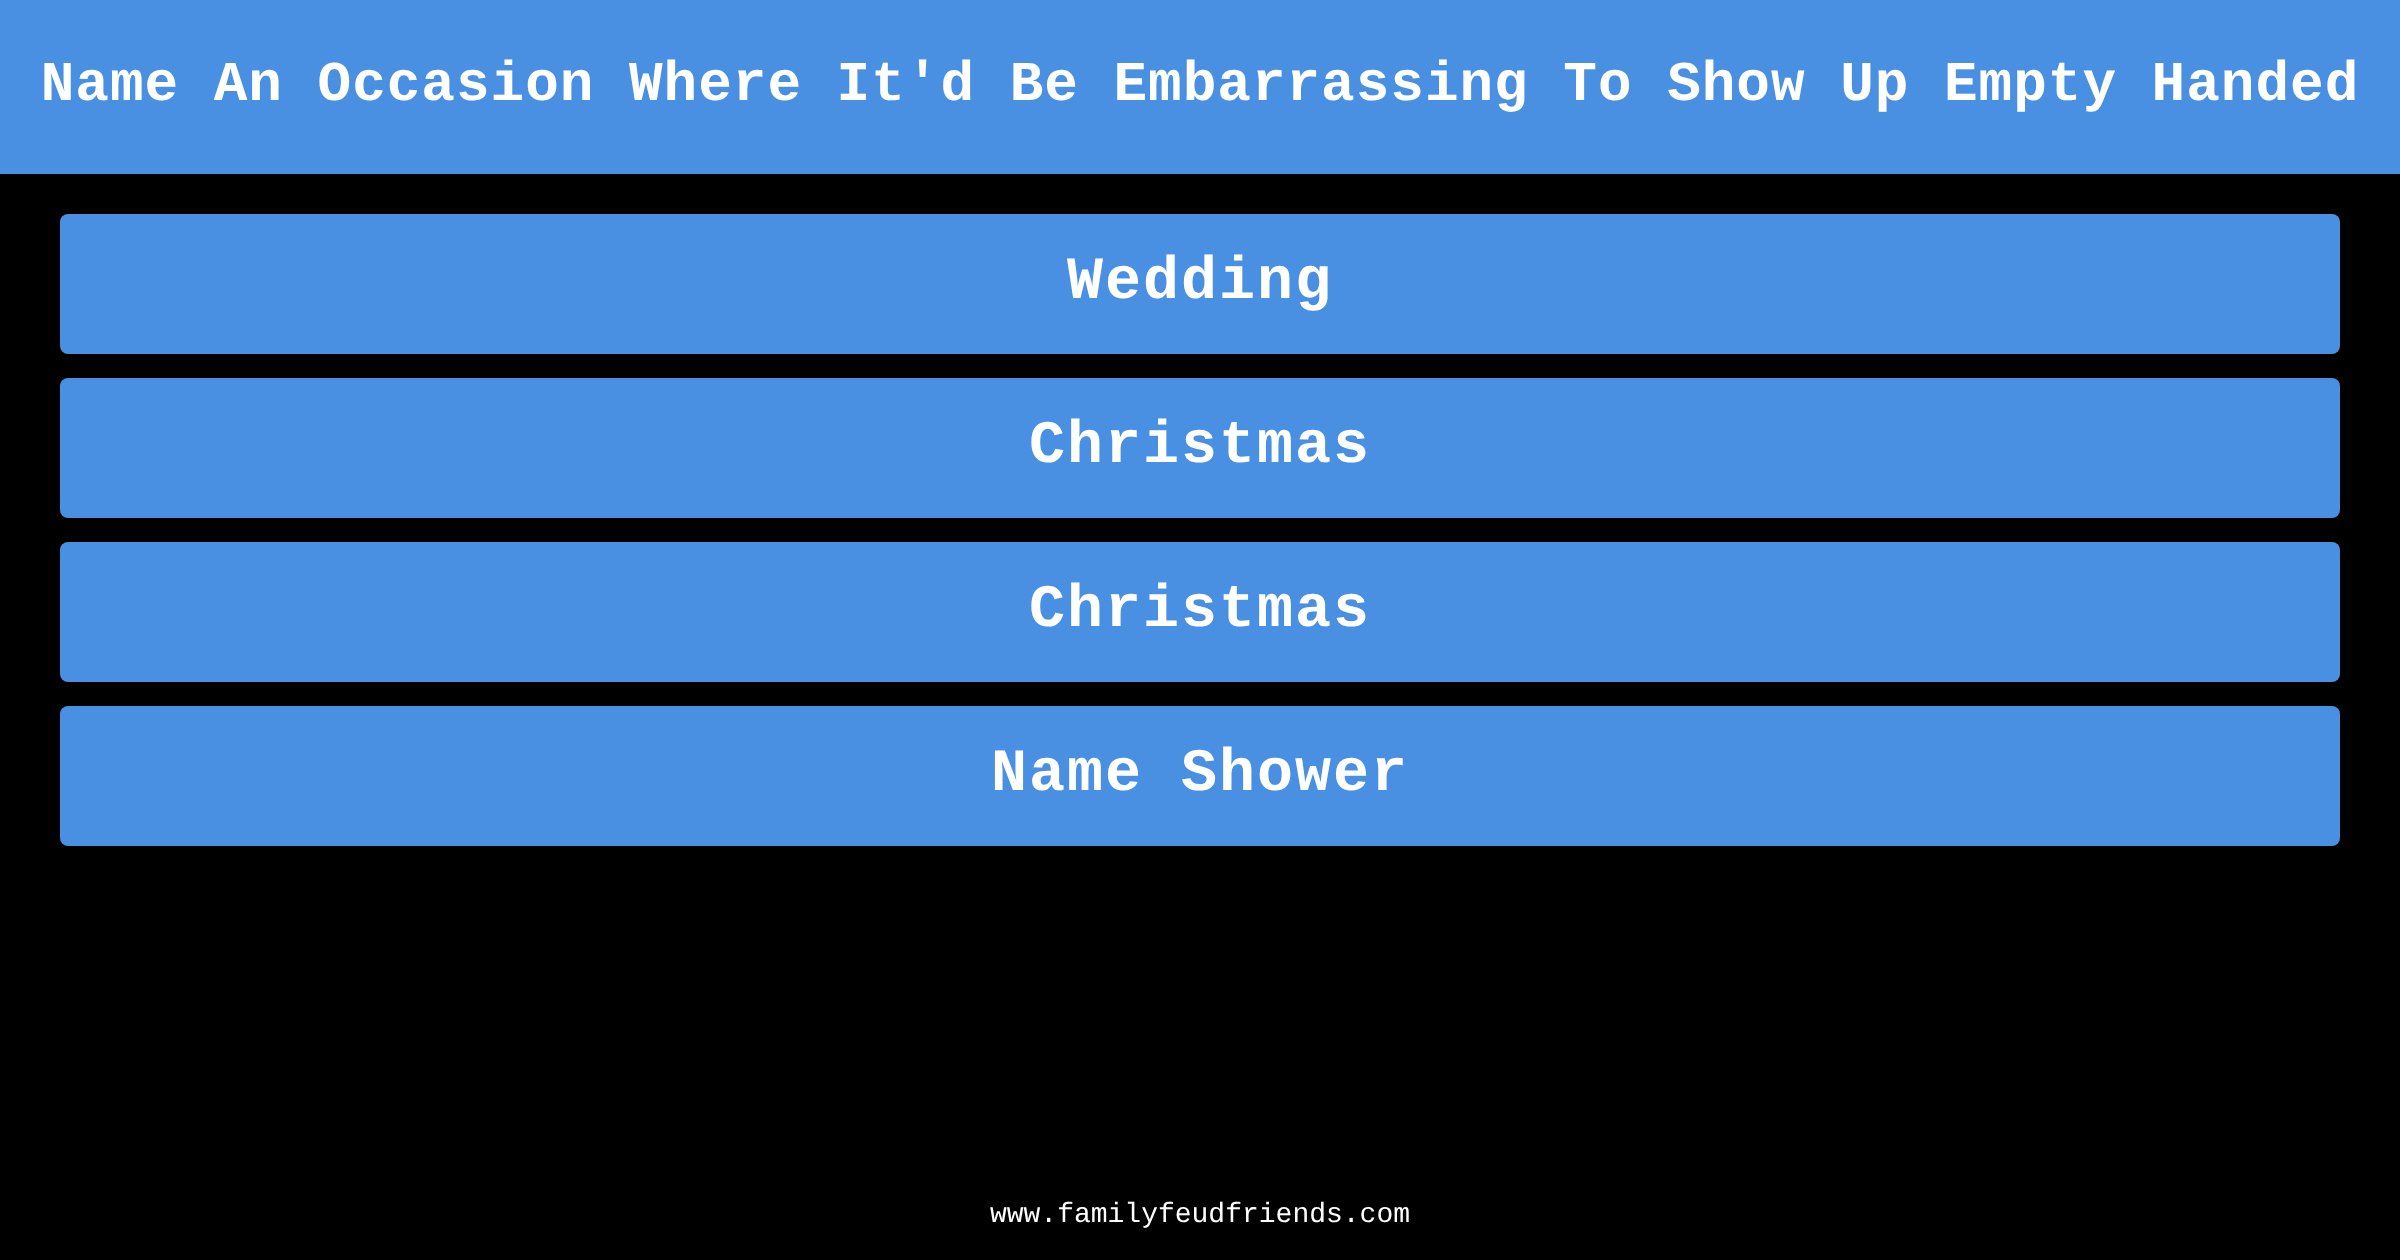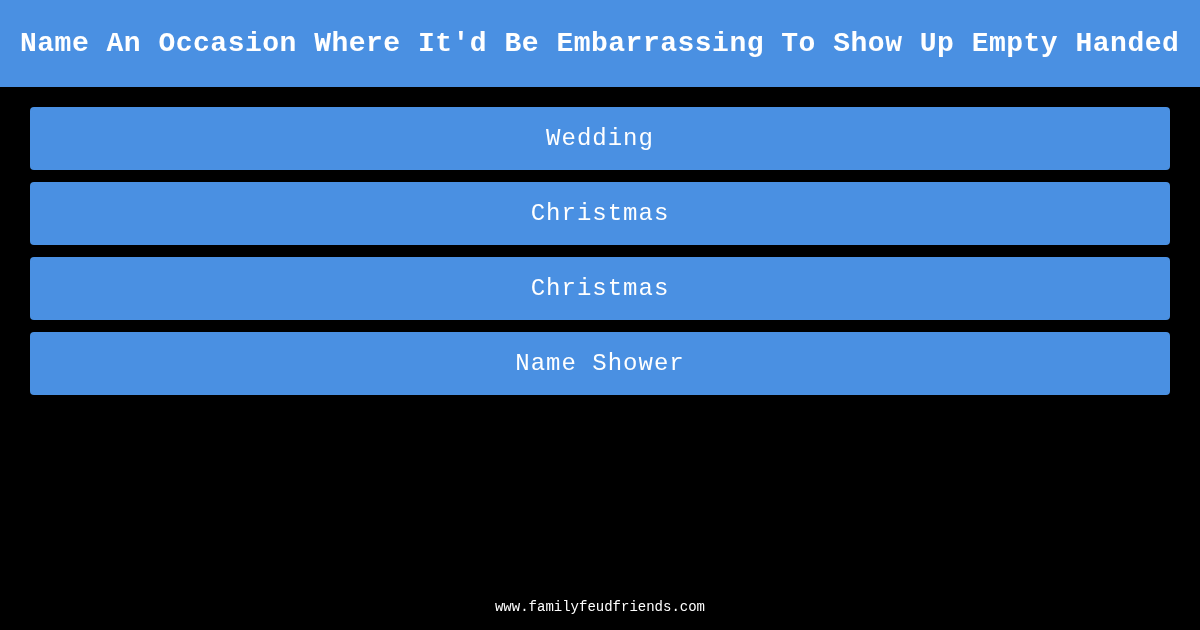--- a/index.html
+++ b/index.html
@@ -16,21 +16,21 @@
       overflow: hidden;
       display: flex;
       flex-direction: column;
       align-items: center;
     }
 
     .header {
       width: 100%;
       background-color: #4a90e2;
       padding: 28px 20px;
-      text-align: left;
+      text-align: center;
     }
 
     .header-title {
       color: #ffffff;
       font-size: 28px;
       font-weight: bold;
       font-family: 'Courier New', Courier, monospace;
       letter-spacing: 0.5px;
     }
 
@@ -49,22 +49,22 @@
       width: 100%;
       background-color: #4a90e2;
       border-radius: 4px;
       padding: 18px 20px;
       text-align: center;
       cursor: pointer;
     }
 
     .answer-text {
       color: #ffffff;
-      font-size: 24px;
-      font-weight: normal;
+      font-size: 30px;
+      font-weight: bold;
       font-family: 'Courier New', Courier, monospace;
       letter-spacing: 1px;
     }
 
     .footer {
       width: 100%;
       background-color: #000000;
       text-align: center;
       padding: 10px 0 14px 0;
     }

